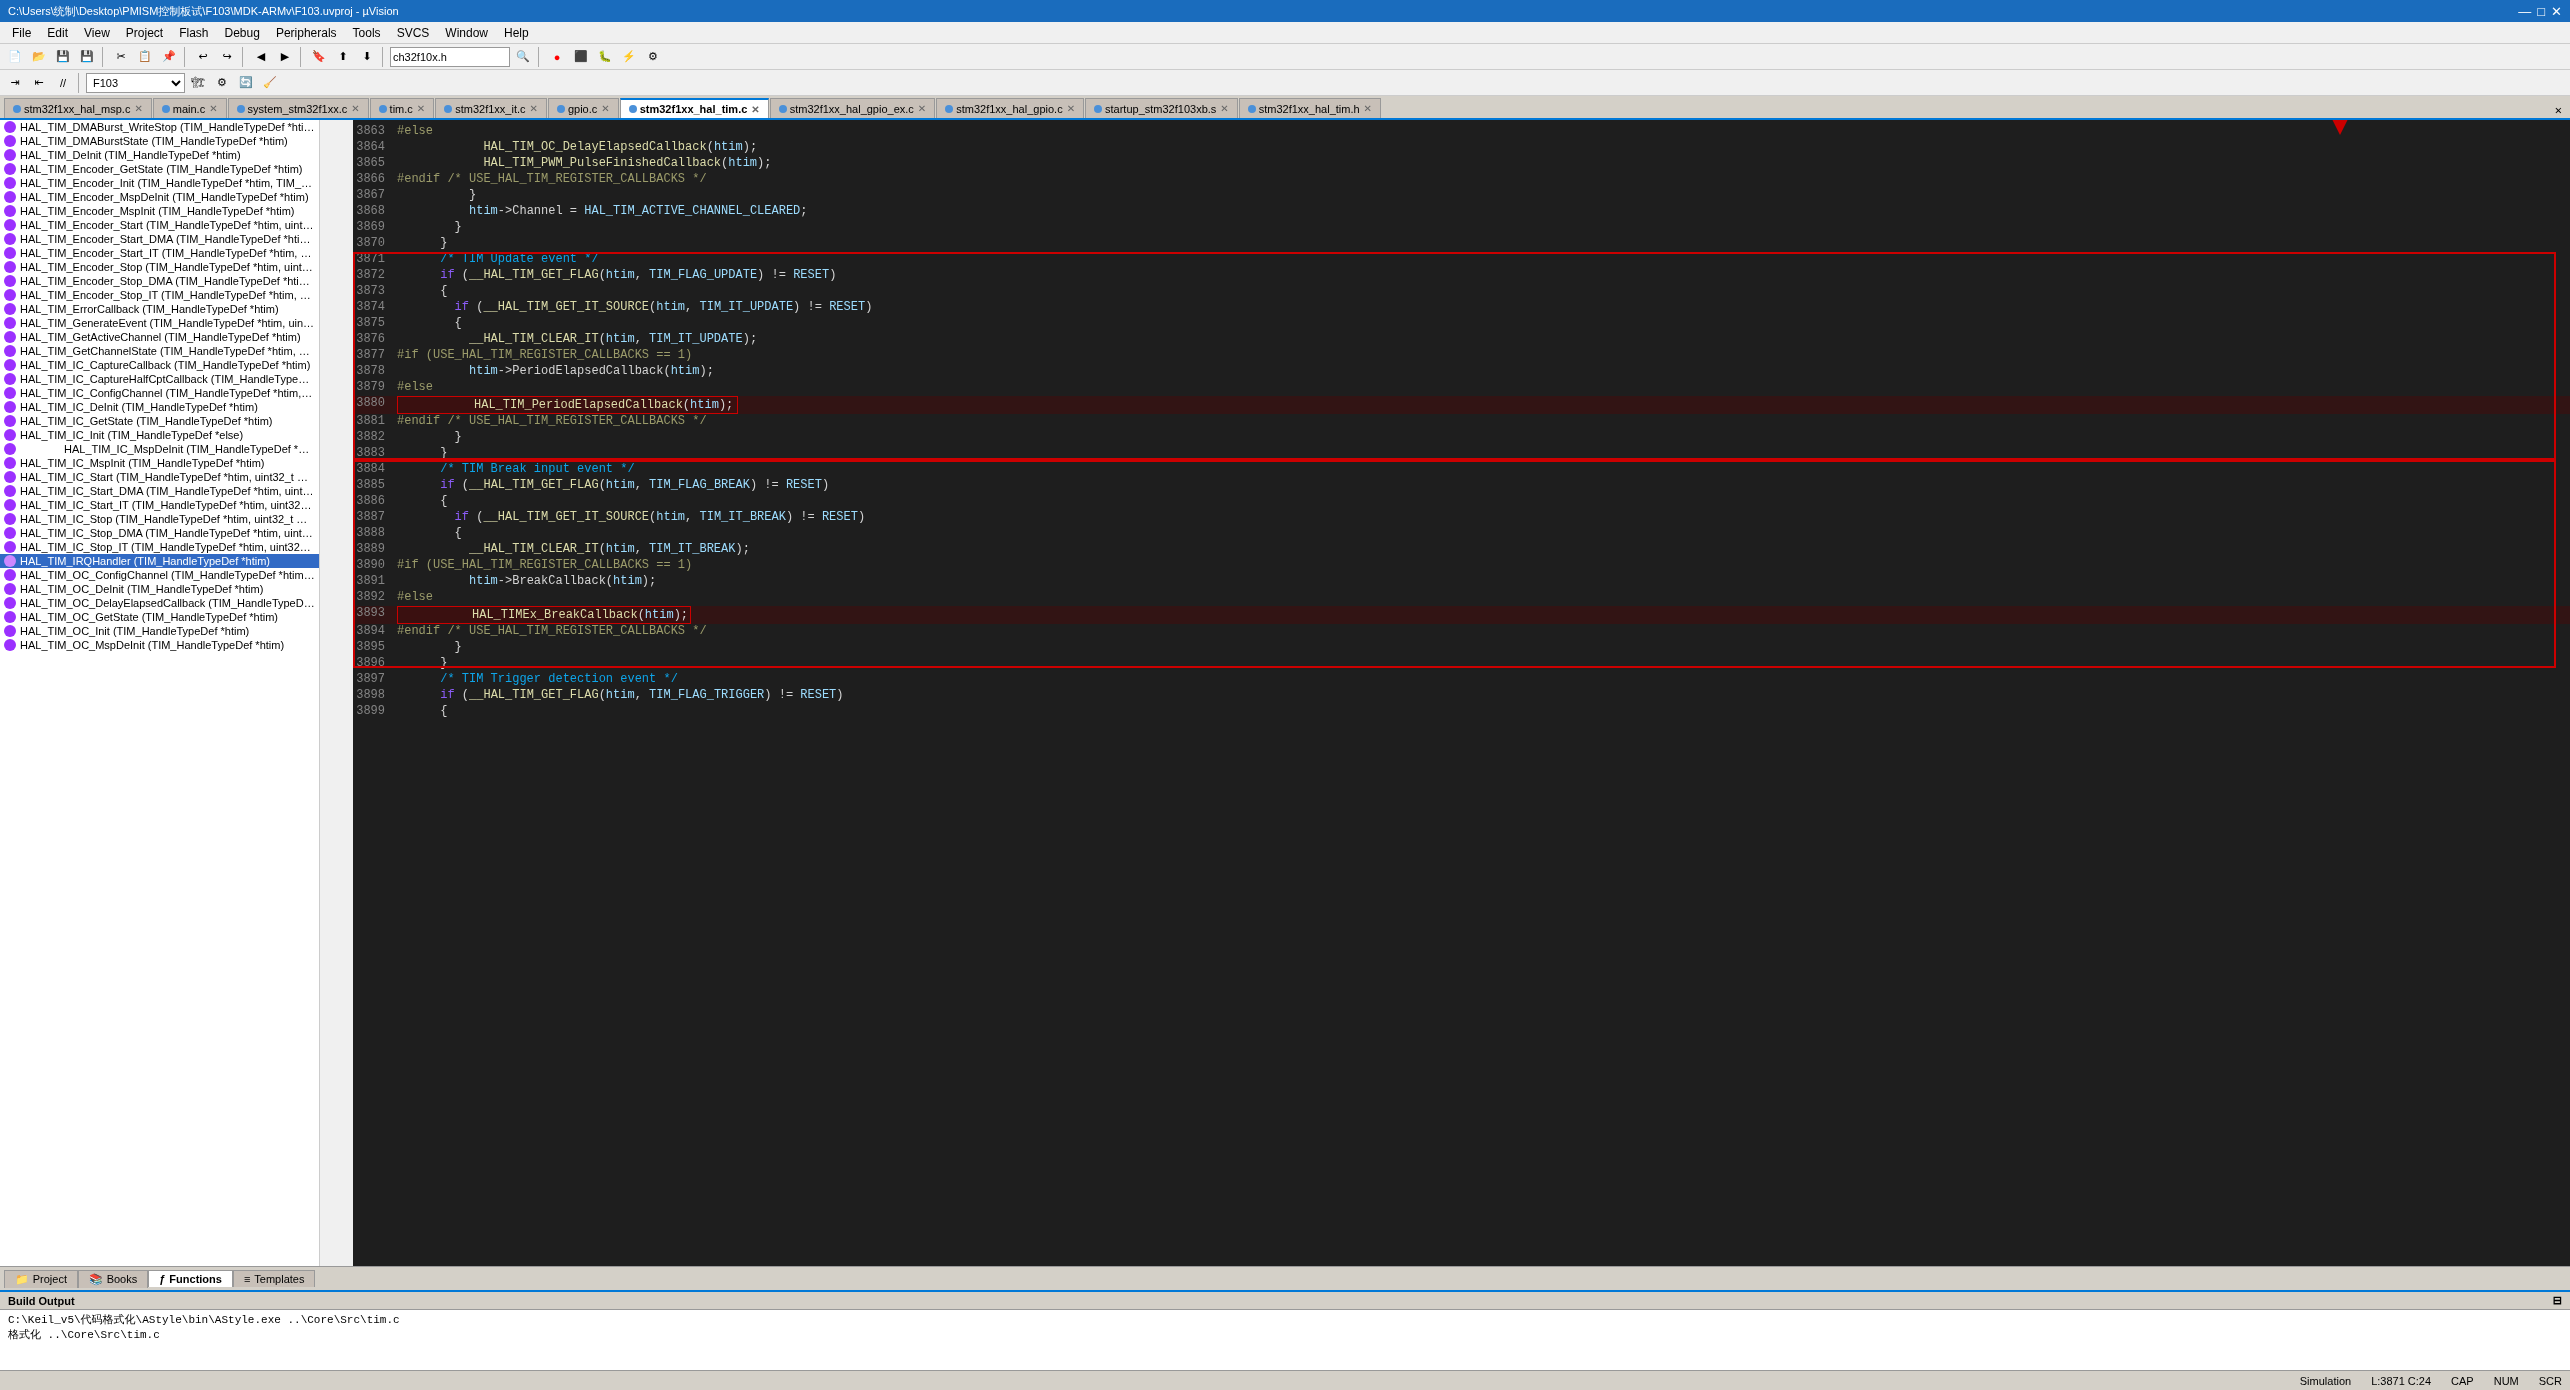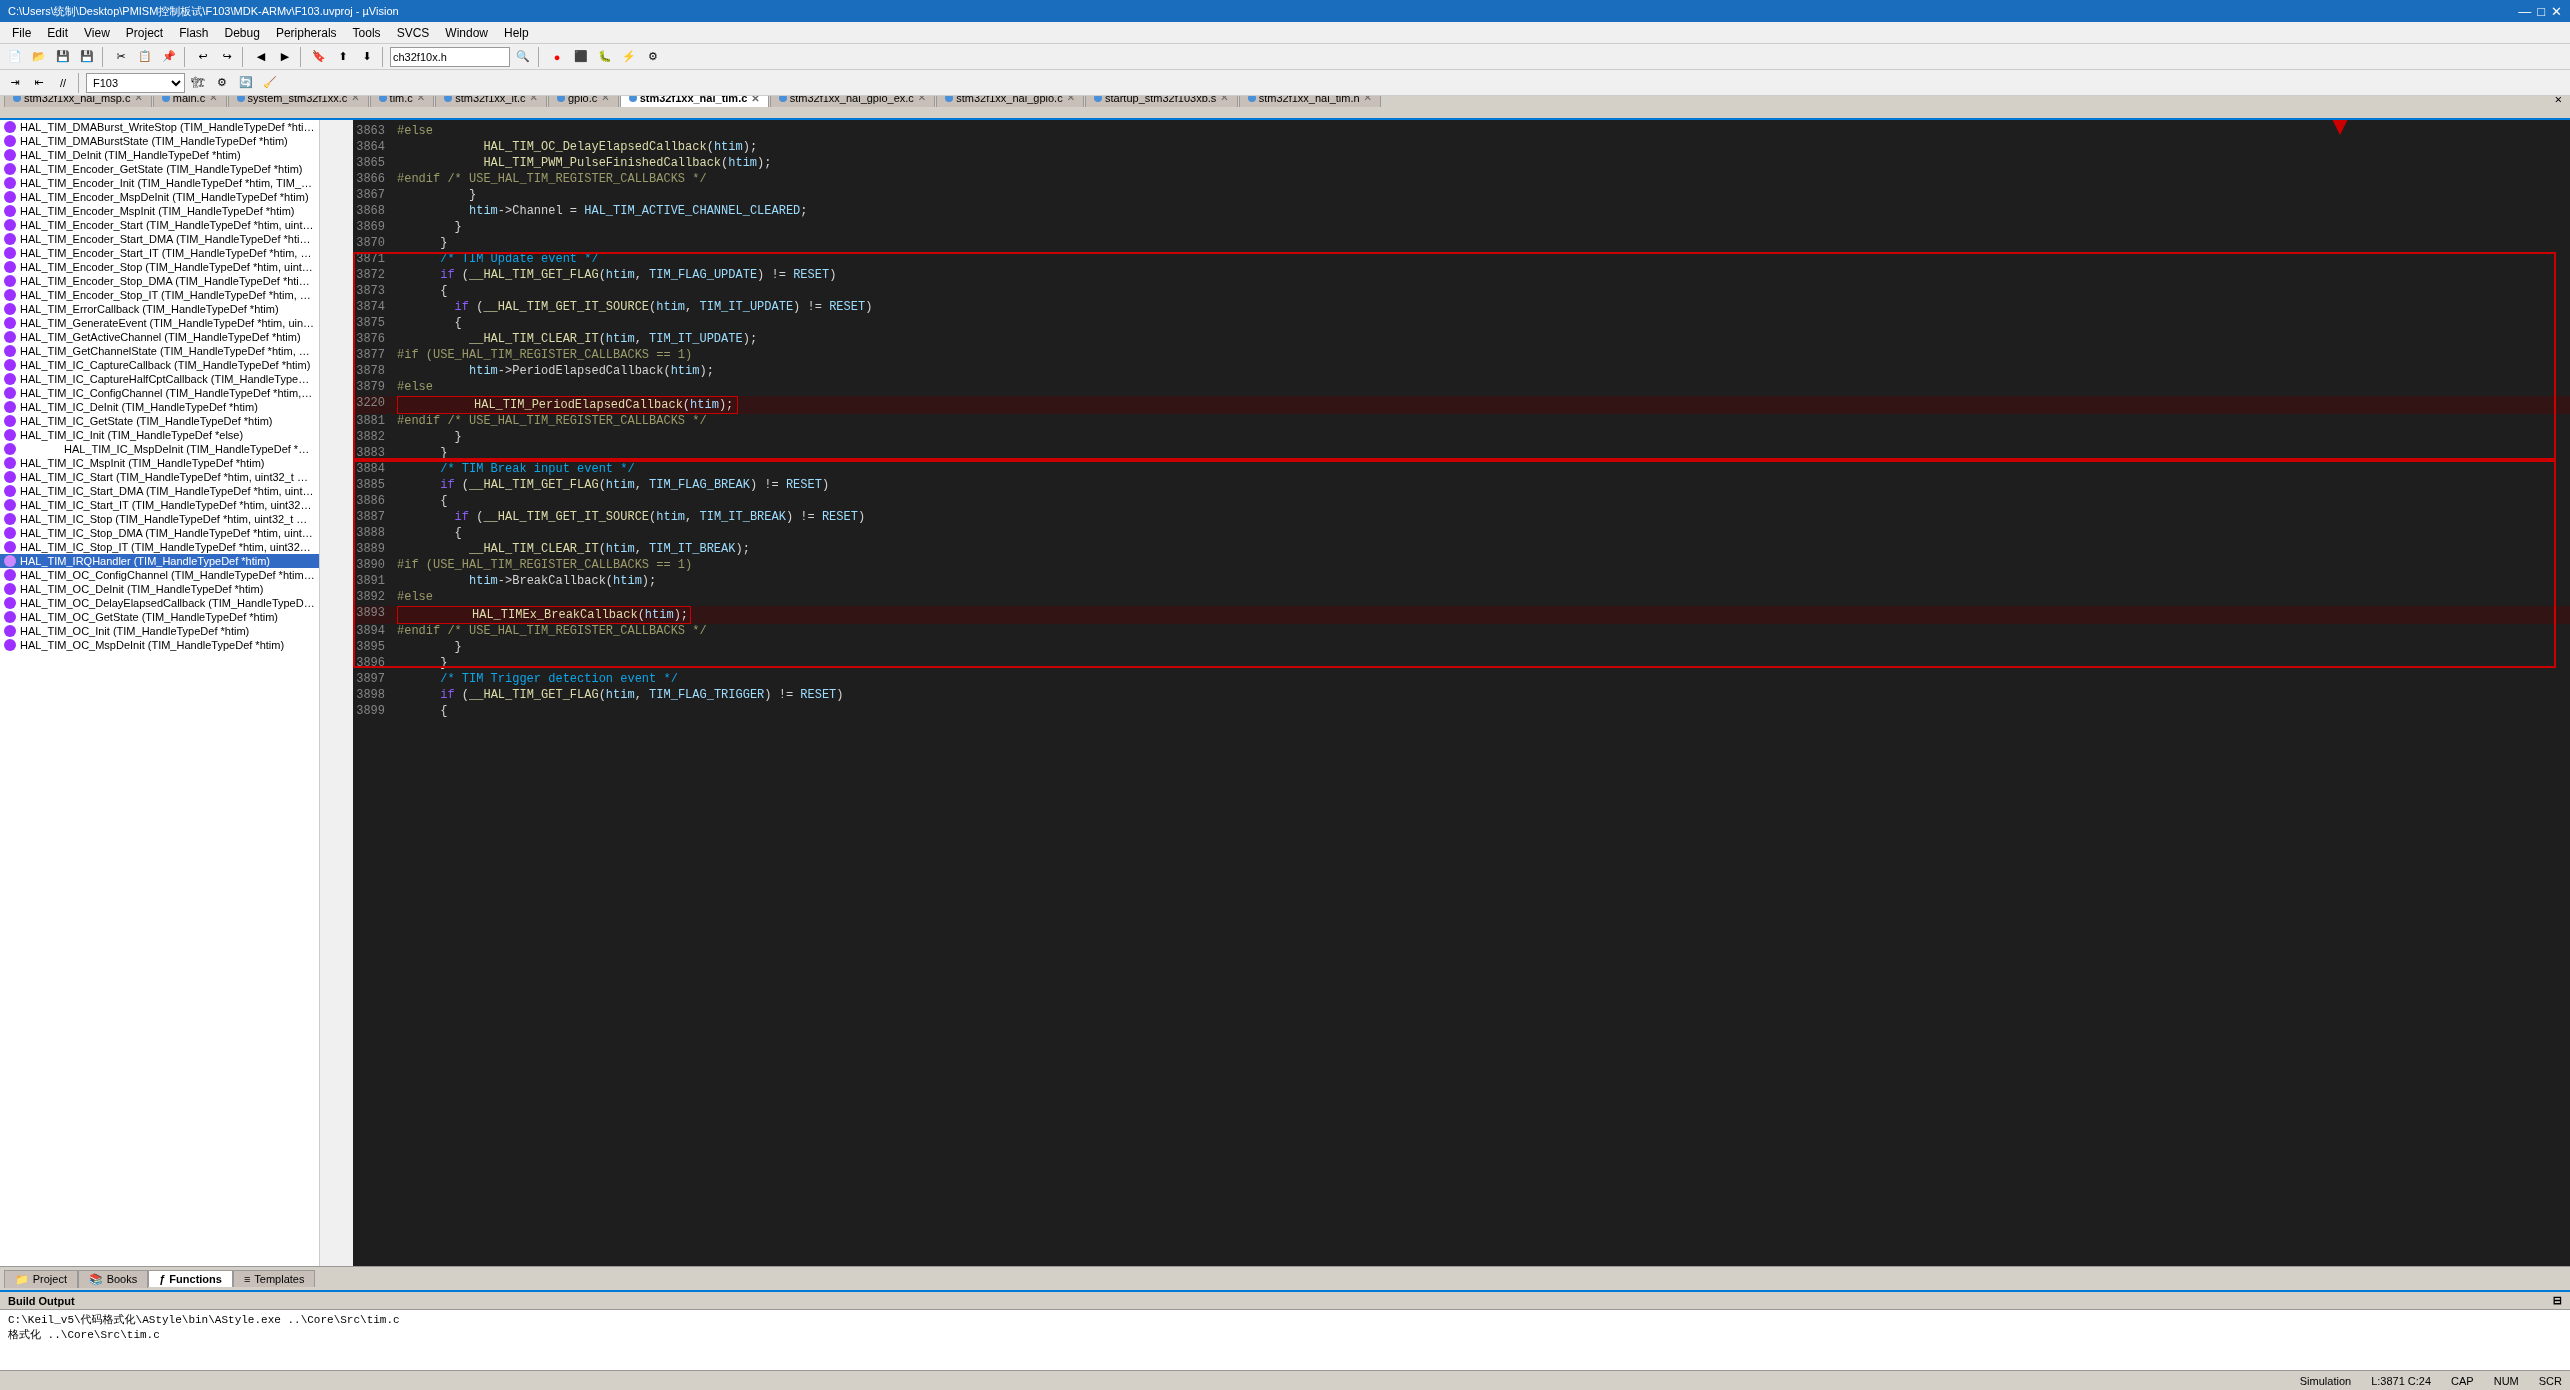--- a/index.html
+++ b/index.html
@@ -70,21 +70,21 @@
       border-bottom: 1px solid #ccc;
       gap: 2px;
     }
 
     
     #tabs-bar {
       background: #d4d0c8;
       display: flex;
       align-items: flex-end;
       height: 24px;
-      padding: 11px 4px;
+      padding: 0 4px;
       border-bottom: 2px solid #0078d7;
       overflow: hidden;
     }
     .tab {
       padding: 3px 8px;
       font-size: 11px;
       font-family: Arial, sans-serif;
       background: #c8c0b8;
       border: 1px solid #999;
       border-bottom: none;
@@ -566,21 +566,21 @@
             </div>
             <div class="code-line" style="background:transparent">
               <span class="line-num">3878</span>
               <span class="line-content">          <span class="param">htim</span>-&gt;PeriodElapsedCallback(<span class="param">htim</span>);</span>
             </div>
             <div class="code-line" style="background:transparent">
               <span class="line-num">3879</span>
               <span class="line-content"><span class="pp">#else</span></span>
             </div>
             <div class="code-line" style="background:rgba(100,0,0,0.3)">
-              <span class="line-num">3220</span>
+              <span class="line-num">3880</span>
               <span class="line-content"><span style="background: #3a1010; display:inline-block; padding: 1px 4px; border: 1px solid #cc0000;">          <span class="fn">HAL_TIM_PeriodElapsedCallback</span>(<span class="param">htim</span>);</span></span>
             </div>
             <div class="code-line" style="background:transparent">
               <span class="line-num">3881</span>
               <span class="line-content"><span class="pp">#endif /* USE_HAL_TIM_REGISTER_CALLBACKS */</span></span>
             </div>
             <div class="code-line" style="background:transparent">
               <span class="line-num">3882</span>
               <span class="line-content">        }</span>
             </div>

